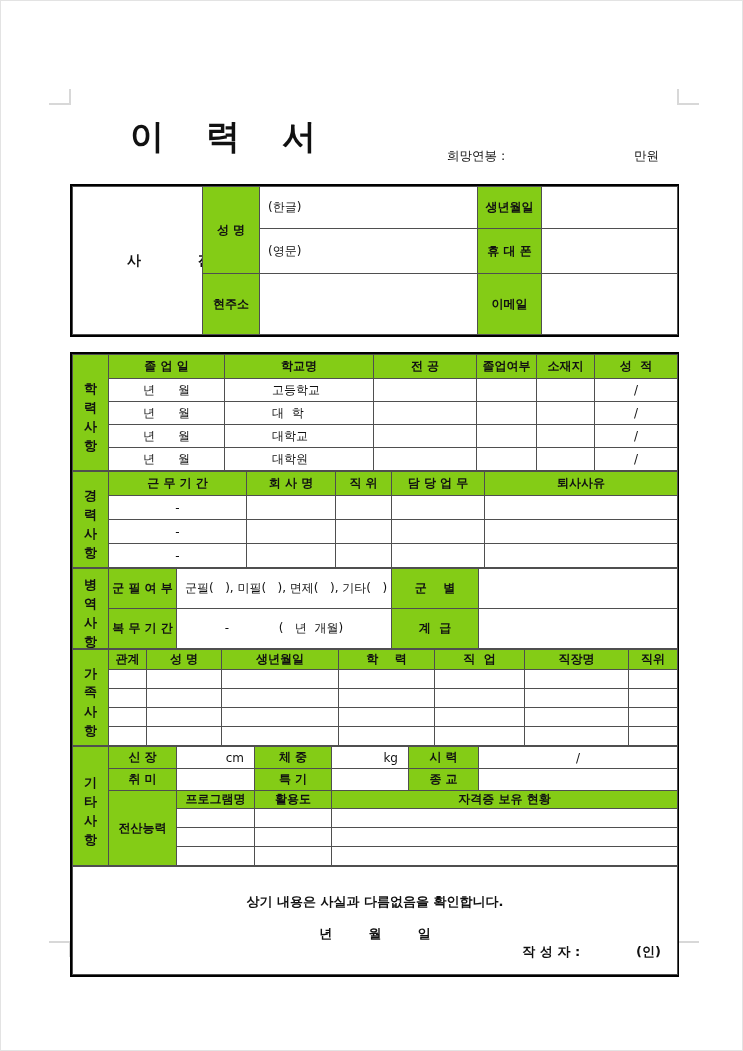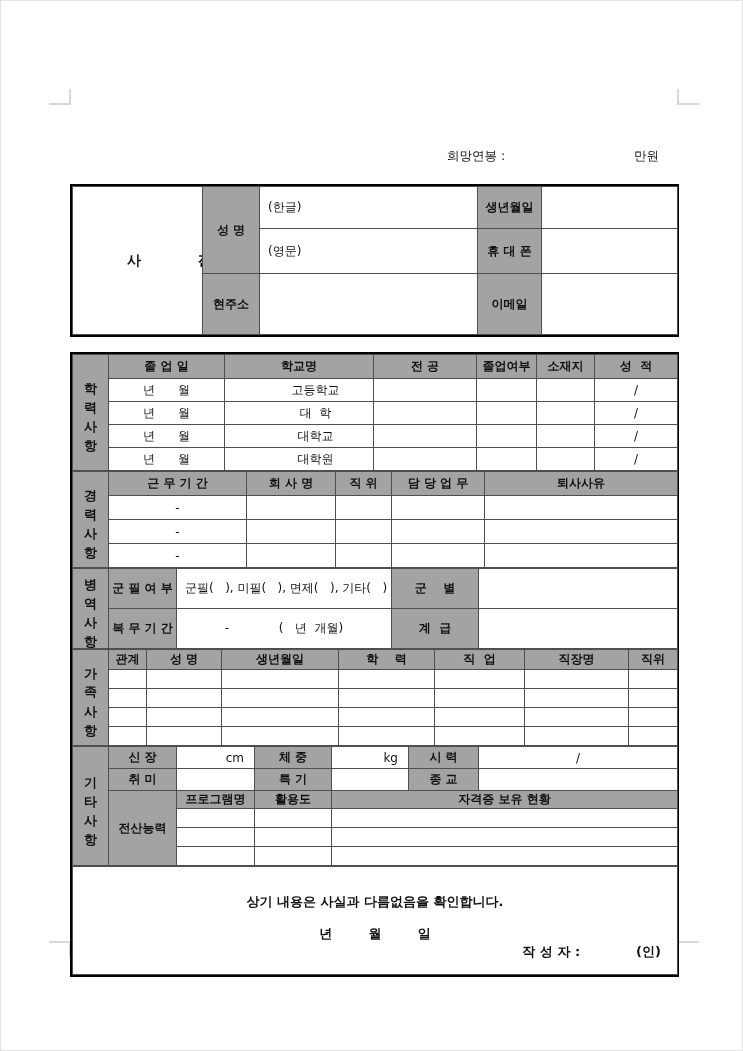--- a/index.html
+++ b/index.html
@@ -43,24 +43,24 @@
   }
   .wrap-top { top:184px; }
   .wrap-main { top:352px; }
   table { border-collapse:collapse; table-layout:fixed; width:605px; }
   td {
     border:1px solid #4f4f4f;
     font-size:12px; padding:0 2px;
     text-align:center; vertical-align:middle;
     white-space:pre; overflow:hidden;
   }
-  td.g { background:#a3a3a3; font-weight:bold;margin-left:9px; }
+  td.g { background:#84cc16; font-weight:bold;margin-left:9px; }
   td.l { text-align:left;  padding-left:8px; }
   td.r { text-align:right; padding-right:10px; }
-  td.schoolcell { text-align:center; padding-right:14px;padding-left:47px; }
+  td.schoolcell { text-align:left; padding-right:14px;padding-left:47px; }
   .vtext {
     writing-mode:vertical-rl; text-orientation:upright;
     letter-spacing:6px; font-weight:bold; font-size:13px;
     display:inline-block; line-height:1;
   }
   .photo { font-weight:bold; font-size:14px; letter-spacing:26px; text-indent:26px;padding-left:28px; }
 
   
   td.sign-cell { position:relative; }
   .confirm { position:absolute; left:0; right:0; top:26px; text-align:center; font-size:13px; font-weight:bold; white-space:pre; }
@@ -70,20 +70,21 @@
 </head>
 <body>
 
 <div class="page">
 
   <div class="mark tl"></div>
   <div class="mark tr"></div>
   <div class="mark bl"></div>
   <div class="mark br"></div>
 
+  <div class="title">이력서</div>
 
   <div class="hdr-right">
     <div class="line3">
       <span>희망연봉 :</span>
       <span class="unit">만원</span>
     </div>
   </div>
 
   <div class="tbl-wrap wrap-top">
     <table>

